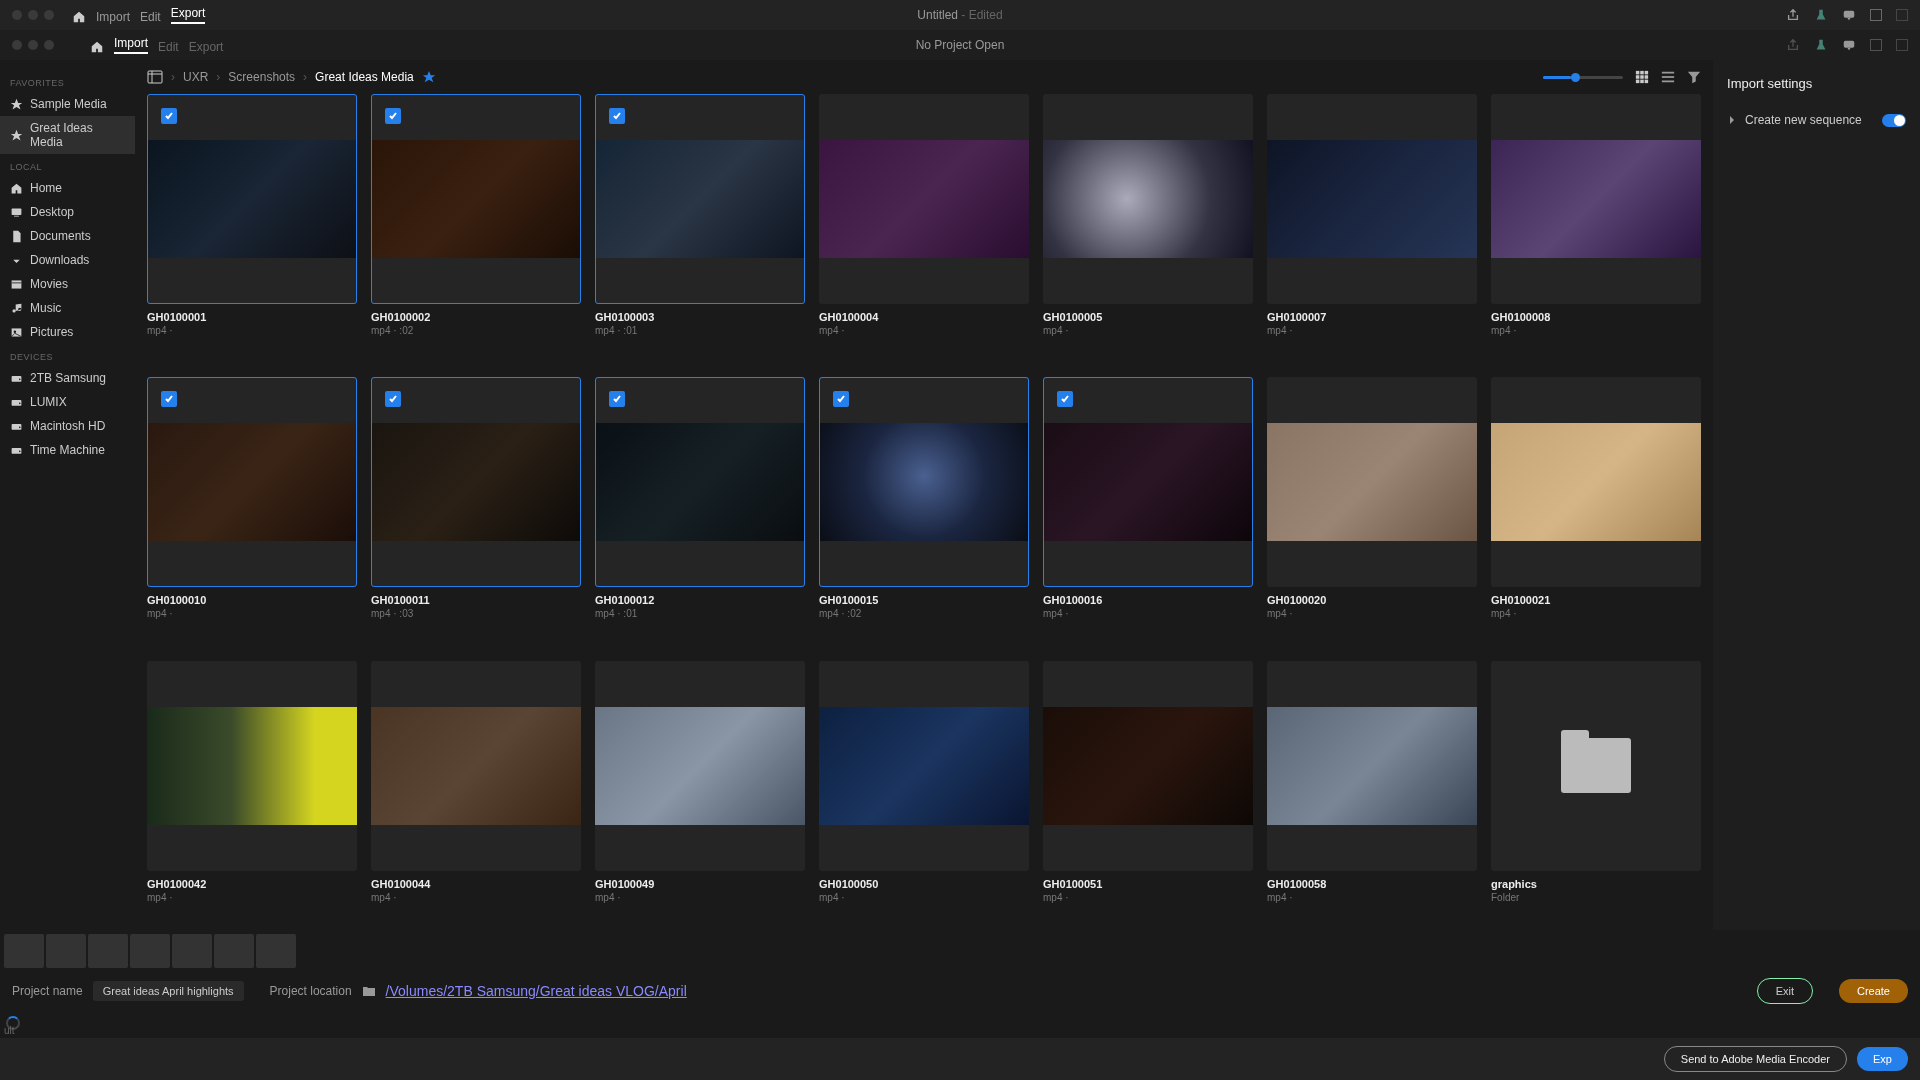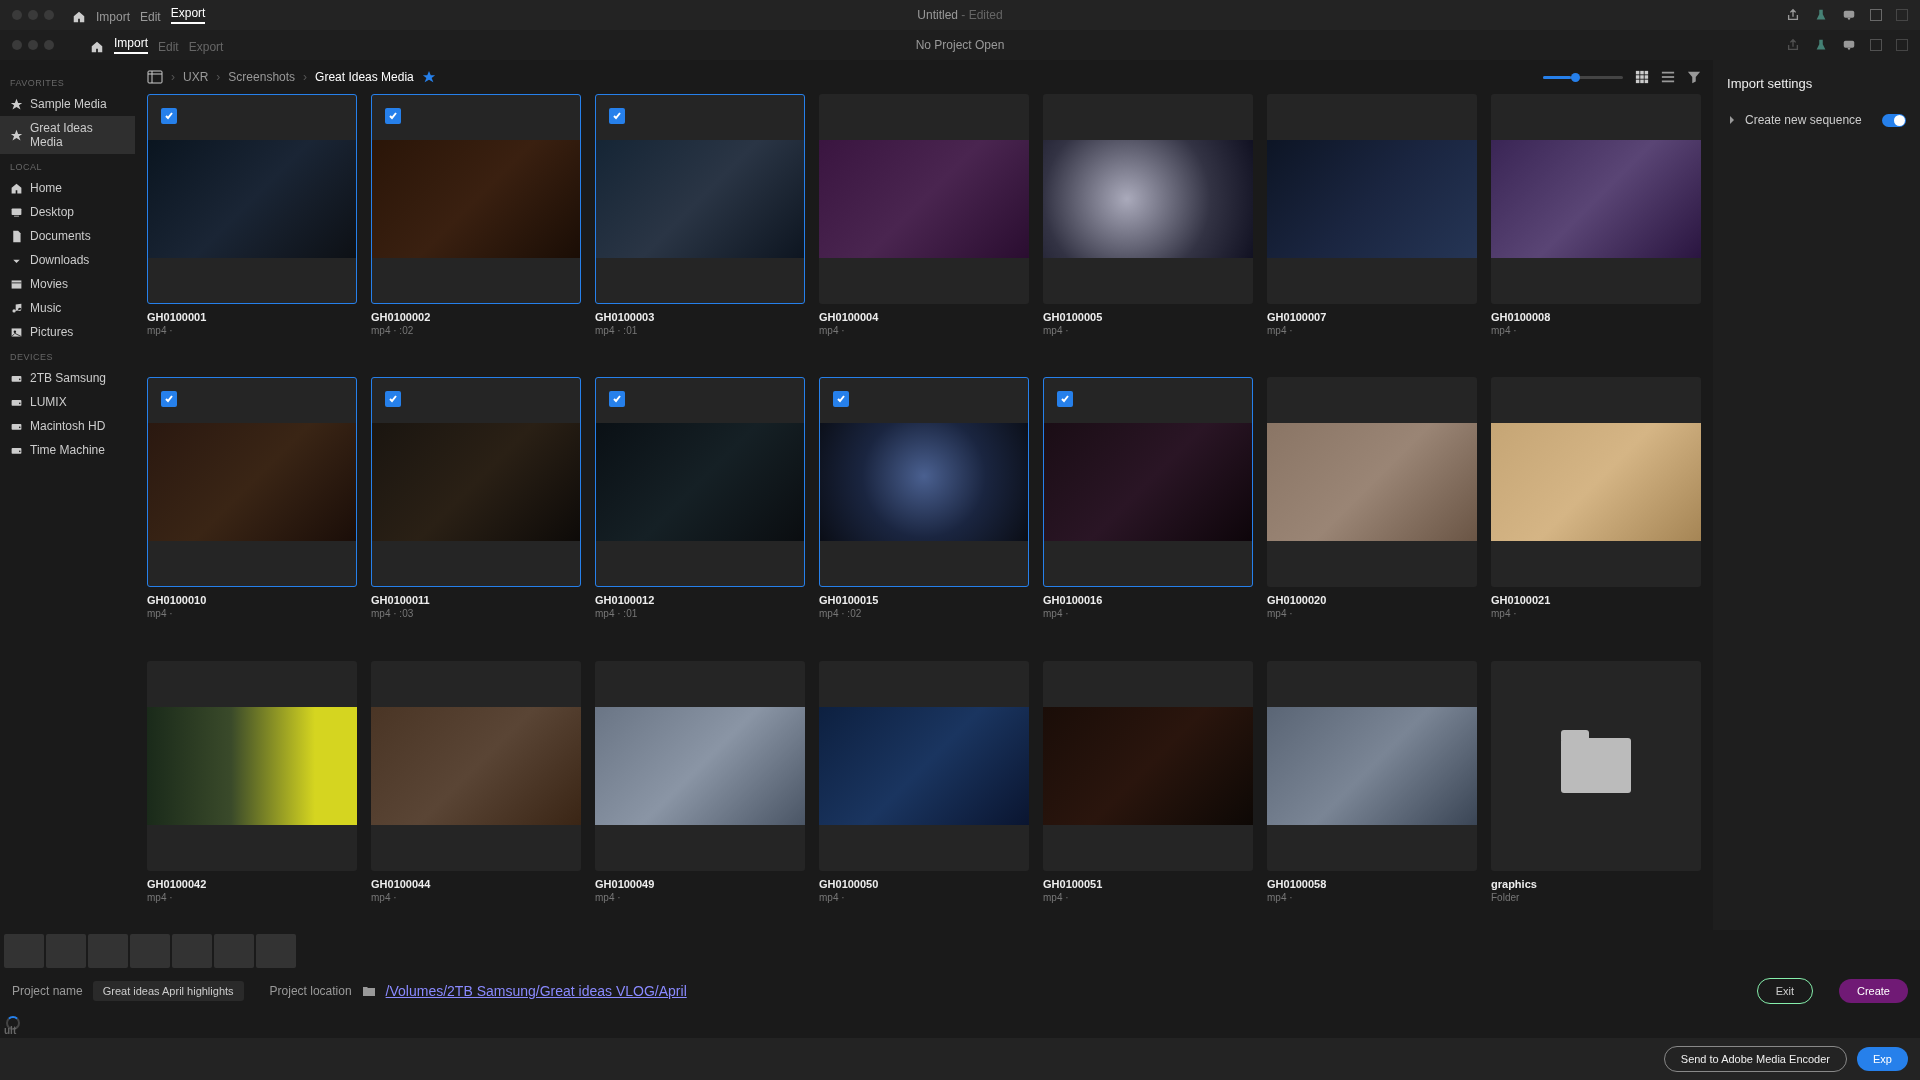--- a/index.html
+++ b/index.html
@@ -55,27 +55,27 @@
 .toggle::after { content: ''; position: absolute; right: 1px; top: 1px; width: 11px; height: 11px; background: #fff; border-radius: 50%; }
 
 .strip { height: 42px; background: #1a1a1a; display: flex; align-items: center; padding: 0 4px; gap: 2px; }
 .strip .mini { width: 40px; height: 34px; background: #333; border-radius: 2px; }
 
 .bottombar { height: 38px; background: #1a1a1a; display: flex; align-items: center; padding: 0 12px; gap: 26px; font-size: 12px; color: #999; }
 .field { display: flex; align-items: center; gap: 10px; }
 .field .val { background: #2a2a2a; padding: 4px 10px; border-radius: 3px; color: #ccc; font-size: 11px; }
 .field .path { color: #8a8aff; text-decoration: underline; font-size: 14px; }
 .btn-exit { margin-left: auto; background: transparent; border: 1px solid #86efac; color: #ccc; padding: 6px 18px; border-radius: 14px; font-size: 11px; cursor: pointer; }
-.btn-create { background: #701a75; border: none; color: #fff; padding: 6px 18px; border-radius: 14px; font-size: 11px; cursor: pointer; }
+.btn-create { background: #a16207; border: none; color: #fff; padding: 6px 18px; border-radius: 14px; font-size: 11px; cursor: pointer; }
 
 .footer { position: absolute; bottom: 0; left: 0; right: 0; height: 42px; background: #232323; display: flex; align-items: center; padding: 0 12px; }
 .footer .btn-encoder { margin-left: auto; background: transparent; border: 1px solid #888; color: #eee; padding: 6px 16px; border-radius: 14px; font-size: 11px; cursor: pointer; }
 .footer .btn-exp { background: #2680eb; border: none; color: #fff; padding: 6px 16px; border-radius: 14px; font-size: 11px; cursor: pointer; margin-left: 10px; }
 .spin { position: absolute; bottom: 50px; left: 6px; width: 14px; height: 14px; border: 2px solid #444; border-top-color: #2680eb; border-radius: 50%; }
-.ult { position: absolute; bottom: 44px; left: 4px; font-size: 10px; color: #666; font-weight: bold; }
+.ult { position: absolute; bottom: 44px; left: 4px; font-size: 10px; color: #666; }
 
 
 .g1{background:linear-gradient(135deg,#0a1520,#1a2535,#0d1015)}
 .g2{background:linear-gradient(135deg,#2a1508,#3a2010,#1a0d05)}
 .g3{background:linear-gradient(135deg,#152535,#2a3545,#0d1520)}
 .g4{background:linear-gradient(135deg,#3a1540,#4a2550,#2a0d30)}
 .g5{background:radial-gradient(circle at 40% 50%,#aab 0%,#334 60%,#112 100%)}
 .g6{background:linear-gradient(135deg,#0d1525,#1a2540,#253555)}
 .g7{background:linear-gradient(135deg,#3a2555,#5a4575,#2a1540)}
 .g8{background:linear-gradient(135deg,#2a1810,#3a2515,#1a0d08)}

